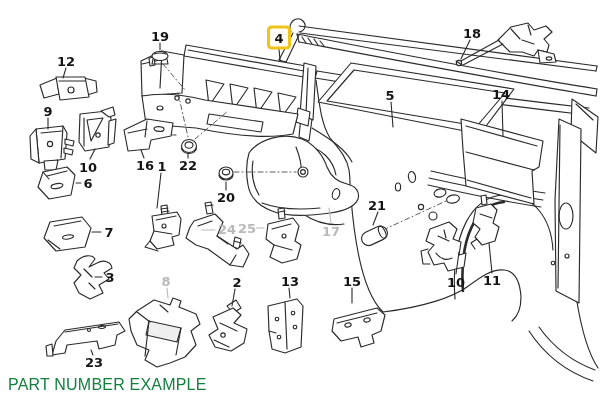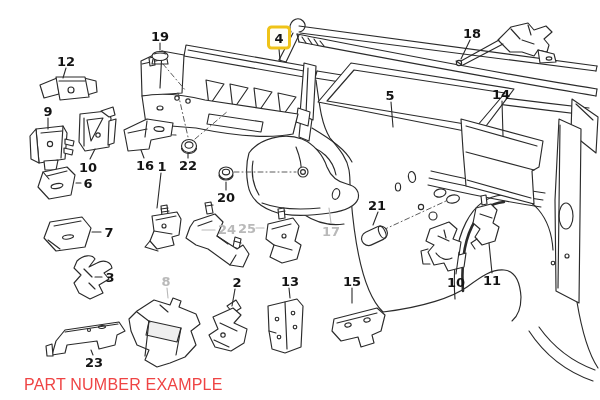--- a/index.html
+++ b/index.html
@@ -12,22 +12,22 @@
       stroke-linejoin:round;stroke-linecap:round;}
   .art .solid{fill:#ffffff;}
   .art .shade{fill:#efefef;}
   .art .thick{stroke-width:2.6;}
   .art .dashdot{stroke:#4a4a4a;stroke-width:0.9;stroke-dasharray:5 3 1 3;}
   .callout{font:bold 13px "DejaVu Sans",sans-serif;fill:var(--label,#141414);}
   .callout.muted{fill:var(--muted,#b9b9b9);}
   .leader{stroke:var(--line,#2b2b2b);stroke-width:1.1;stroke-linecap:round;}
   .leader.muted{stroke:var(--muted,#b9b9b9);}
   .hl-box{fill:var(--hlfill,#fffef6);stroke:var(--hl,#efc319);stroke-width:3;}
-  .caption{position:absolute;left:24px;top:376px;font:16px "Liberation Sans",sans-serif;
-           color:#ef4444;letter-spacing:0.2px;white-space:nowrap;}
+  .caption{position:absolute;left:8px;top:376px;font:16px "Liberation Sans",sans-serif;
+           color:#15803d;letter-spacing:0.2px;white-space:nowrap;}
 </style>
 </head>
 <body>
 
 <div id="stage">
   <svg id="diagram" width="600" height="400" viewBox="0 0 600 400">
 
     <g class="art">
       <path d="M291,32 C287,22 297,15 303,21 C307,25 305,31 299,32"></path>
       <path d="M299,26 C390,38 492,52 597,66"></path>

